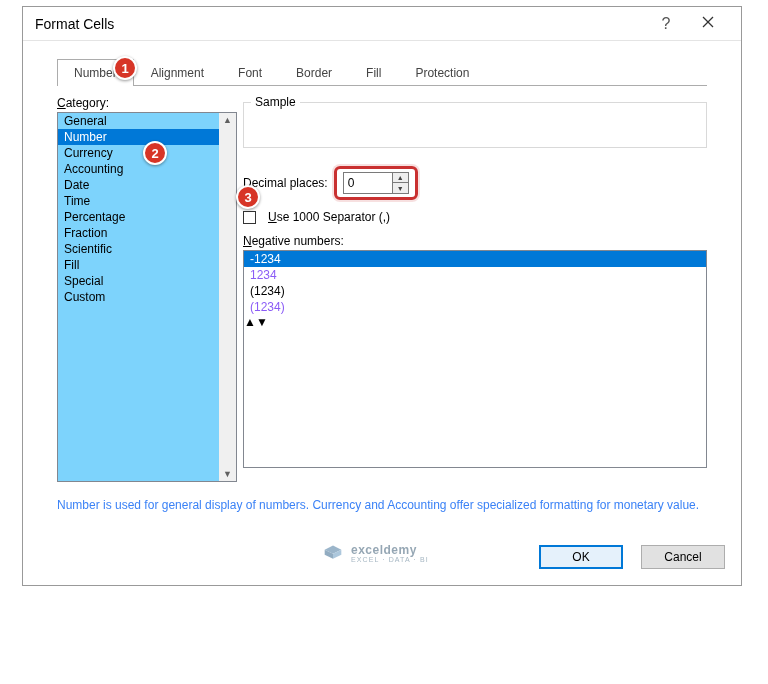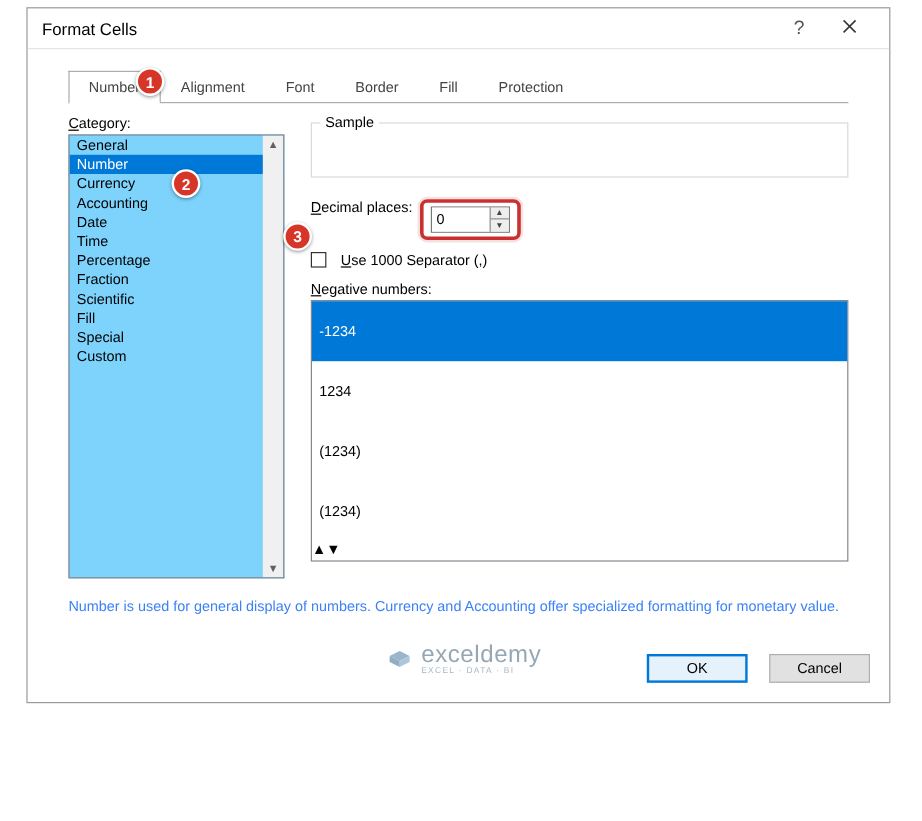--- a/index.html
+++ b/index.html
@@ -8,52 +8,52 @@
 .titlebar{height:34px;display:flex;align-items:center;padding:0 12px;border-bottom:1px solid #e4e4e4}
 .titlebar .title{font-size:14px;flex:1}
 .titlebar .help{font-size:16px;width:42px;text-align:center;color:#555;cursor:pointer}
 .titlebar .close{width:42px;text-align:center}
 .titlebar .close svg{width:12px;height:12px}
 .tabs{display:flex;padding-left:34px;margin-top:18px;position:relative}
 .tabs::after{content:"";position:absolute;left:34px;right:34px;bottom:0;height:1px;background:#acacac}
 .tab{padding:6px 16px;color:#444;cursor:pointer;border:1px solid transparent;border-bottom:none;position:relative}
 .tab.active{border-color:#acacac;background:#fff;z-index:1}
 .tab.active::after{content:"";position:absolute;left:0;right:0;bottom:-1px;height:2px;background:#fff}
-.body{padding:10px 34px 0 34px;display:flex;gap:22px}
+.body{padding:10px 34px 0 34px;display:flex;gap:6px}
 .left{width:180px}
 .label{margin-bottom:2px}
 .listbox{border:1px solid #828790;height:370px;position:relative;overflow:hidden;background:#7dd3fc}
 .listbox .sb{position:absolute;right:0;top:0;bottom:0;width:17px;background:#f0f0f0;display:flex;flex-direction:column;align-items:center;justify-content:space-between;padding:2px 0}
 .listbox .sb span{color:#606060;font-size:9px}
 .listitem{padding:1px 6px;cursor:pointer}
 .listitem.sel{background:#0078d7;color:#fff}
 .right{flex:1}
 .sample-group{border:1px solid #d9d9d9;padding:14px 8px 10px 7px;position:relative;margin-bottom:18px;margin-top:6px;height:46px}
 .sample-group .legend{position:absolute;top:-8px;left:7px;background:#fff;padding:0 4px}
-.row{display:flex;align-items:flex-start;gap:6px;margin-bottom:10px}
+.row{display:flex;align-items:center;gap:6px;margin-bottom:10px}
 .dec-wrap{border:3px solid #c93030;border-radius:6px;padding:3px 6px;display:flex;align-items:center;box-shadow:0 0 0 2px rgba(201,48,48,.15)}
 .spin{display:flex;align-items:center;border:1px solid #7a7a7a;height:22px;background:#fff}
 .spin input{border:none;width:48px;height:20px;padding:0 4px;font-size:12px;outline:none}
 .spin .arrows{display:flex;flex-direction:column;border-left:1px solid #7a7a7a}
 .spin .arrows div{height:10px;width:15px;display:flex;align-items:center;justify-content:center;font-size:7px;color:#444;background:#eee;cursor:pointer}
 .spin .arrows div:first-child{border-bottom:1px solid #7a7a7a}
 .chk{width:13px;height:13px;border:1px solid #333;display:inline-block;margin-right:6px;vertical-align:-2px}
 .neg-list{border:1px solid #828790;height:218px;position:relative;background:#fff}
-.neg-item{padding:18px 6px}
+.neg-item{padding:1px 6px}
 .neg-item.sel{background:#0078d7;color:#fff}
-.red{color:#000000}
+.red{color:#8b5cf6}
 .desc{padding:14px 34px;color:#3b82f6;line-height:1.5}
 .footer{position:absolute;bottom:16px;right:16px;display:flex;gap:18px}
 .btn{width:84px;height:24px;display:flex;align-items:center;justify-content:center;cursor:pointer;background:#e1e1e1;border:1px solid #adadad}
 .btn.primary{border:2px solid #0078d7;background:#e5f1fb}
 .callout{position:absolute;width:24px;height:24px;border-radius:50%;background:#d73527;border:2px solid #fff;color:#fff;font-weight:700;font-size:13px;display:flex;align-items:center;justify-content:center;box-shadow:0 1px 3px rgba(0,0,0,.4);z-index:5}
 .wm{position:absolute;bottom:22px;left:300px;display:flex;align-items:center;gap:8px;opacity:.55}
 .wm .logo{width:20px;height:20px}
 .wm .txt{line-height:1}
-.wm .brand{font-size:20px;font-weight:400;color:#3f5f77;letter-spacing:.5px}
+.wm .brand{font-size:12px;font-weight:700;color:#3f5f77;letter-spacing:.5px}
 .wm .sub{font-size:7px;color:#5a7a90;letter-spacing:1.1px}
 .underline-first::first-letter{text-decoration:underline}
 </style>
 </head>
 <body>
 
 <div class="dialog">
   <div class="titlebar">
     <div class="title">Format Cells</div>
     <div class="help">?</div>

